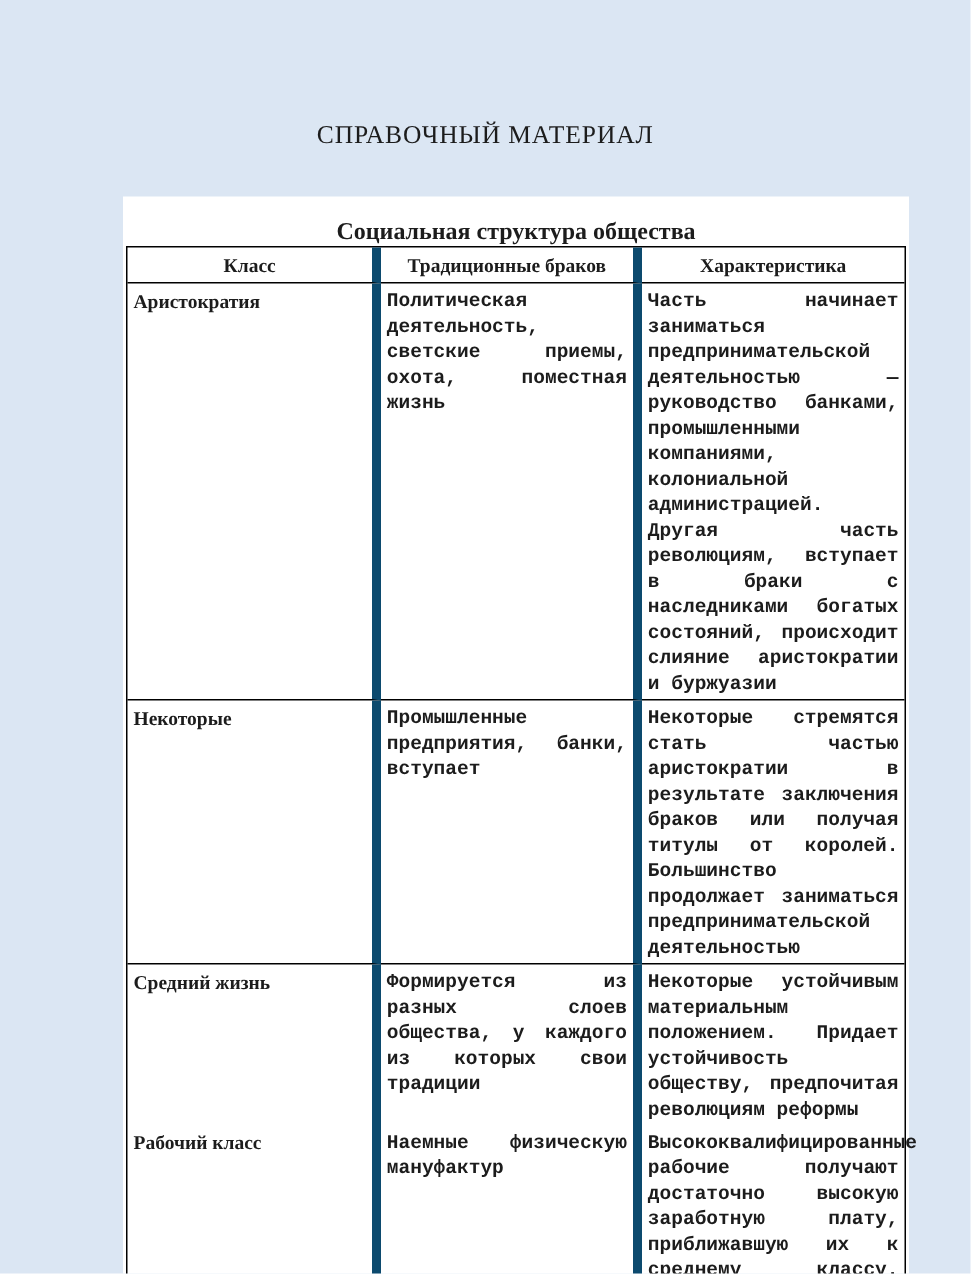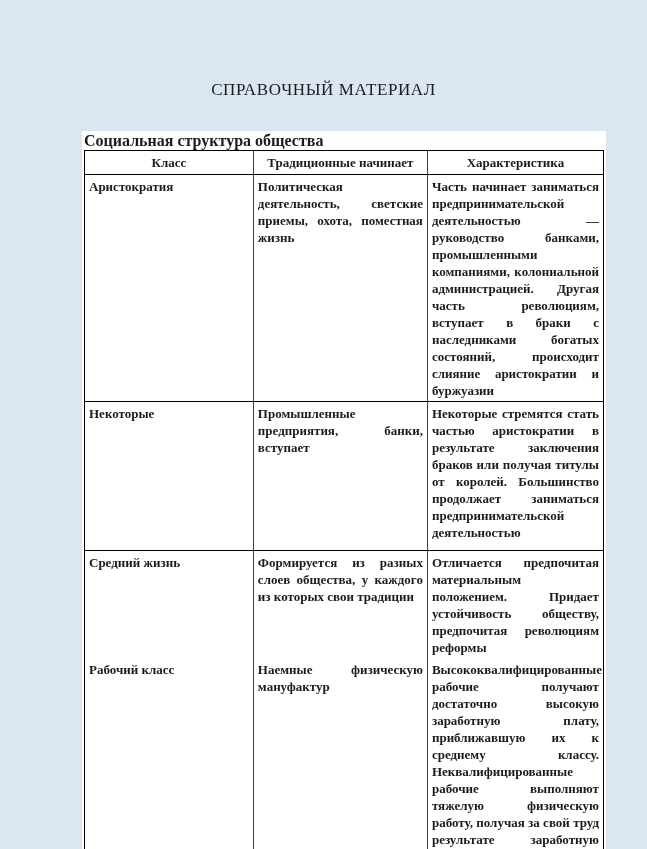--- a/index.html
+++ b/index.html
@@ -23,25 +23,26 @@
   }
   .panel {
     position: absolute;
     left: 82px;
     top: 131px;
     width: 524px;
     background: #ffffff;
     padding: 0 2px 4px 2px;
   }
   .tbl-title {
-    text-align: left;
+    text-align: center;
     font-weight: bold;
     font-size: 16px;
     line-height: 18px;
     padding-top: 1px;
+    margin-top: 14px;
   }
   table.soc {
     width: 100%;
     border-collapse: separate;
     border-spacing: 0;
     border: 1px solid #000;
     table-layout: fixed;
   }
   col.w1 { width: 32.6%; }
   col.w2 { width: 33.6%; }
@@ -53,23 +54,23 @@
     padding: 3px 4px 2px 4px;
     line-height: 17px;
   }
   th {
     text-align: center;
     vertical-align: middle;
     height: 24px;
     border-bottom: 1px solid #000;
     padding: 1px 2px;
   }
-  .c1, .c2 { border-right: 1px solid #0c4a6e; }
+  .c1, .c2 { border-right: 6px solid #0c4a6e; }
   tr.rule td { border-bottom: 1px solid #000; }
-  td.just { text-align: justify; }
+  td.just { text-align: justify; font-family: Liberation Mono, monospace; }
   td.plain { text-align: left; }
   tr.h1 td { height: 202px; margin-top: 23px; }
   tr.h2 td { height: 149px; }
   tr.h3 td { height: 97px; }
   tr.h4 td { height: 205px; }
 </style>
 </head>
 <body style="background: rgb(219, 230, 243); color: rgb(28, 28, 28);">
 
 <div class="doc-title">СПРАВОЧНЫЙ МАТЕРИАЛ</div>
@@ -79,39 +80,39 @@
 
   <table class="soc">
     <colgroup>
       <col class="w1">
         <col class="w2">
         <col class="w3">
     </colgroup>
     <thead>
       <tr>
         <th class="c1">Класс</th>
-        <th class="c2">Традиционные начинает</th>
+        <th class="c2">Традиционные браков</th>
         <th>Характеристика</th>
       </tr>
     </thead>
     <tbody>
       <tr class="h1 rule">
         <td class="c1 plain">Аристократия</td>
         <td class="c2 just">Политическая деятельность, светские приемы, охота, поместная жизнь</td>
         <td class="just">Часть начинает заниматься предпринимательской деятельностью — руководство банками, промышленными компаниями, колониальной администрацией. Другая часть революциям, вступает в браки с наследниками богатых состояний, происходит слияние аристократии и буржуазии</td>
       </tr>
       <tr class="h2 rule">
         <td class="c1 plain">Некоторые</td>
         <td class="c2 just">Промышленные предприятия, банки, вступает</td>
         <td class="just">Некоторые стремятся стать частью аристократии в результате заключения браков или получая титулы от королей. Большинство продолжает заниматься предпринимательской деятельностью</td>
       </tr>
       <tr class="h3">
         <td class="c1 plain">Средний жизнь</td>
         <td class="c2 just">Формируется из разных слоев общества, у каждого из которых свои традиции</td>
-        <td class="just">Отличается предпочитая материальным положением. Придает устойчивость обществу, предпочитая революциям реформы</td>
+        <td class="just">Некоторые устойчивым материальным положением. Придает устойчивость обществу, предпочитая революциям реформы</td>
       </tr>
       <tr class="h4">
         <td class="c1 plain">Рабочий класс</td>
         <td class="c2 just">Наемные физическую мануфактур</td>
         <td class="just">Высококвалифицированные рабочие получают достаточно высокую заработную плату, приближавшую их к среднему классу. Неквалифицированные рабочие выполняют тяжелую физическую работу, получая за свой труд результате заработную плату</td>
       </tr>
     </tbody>
   </table>
 </div>
 

